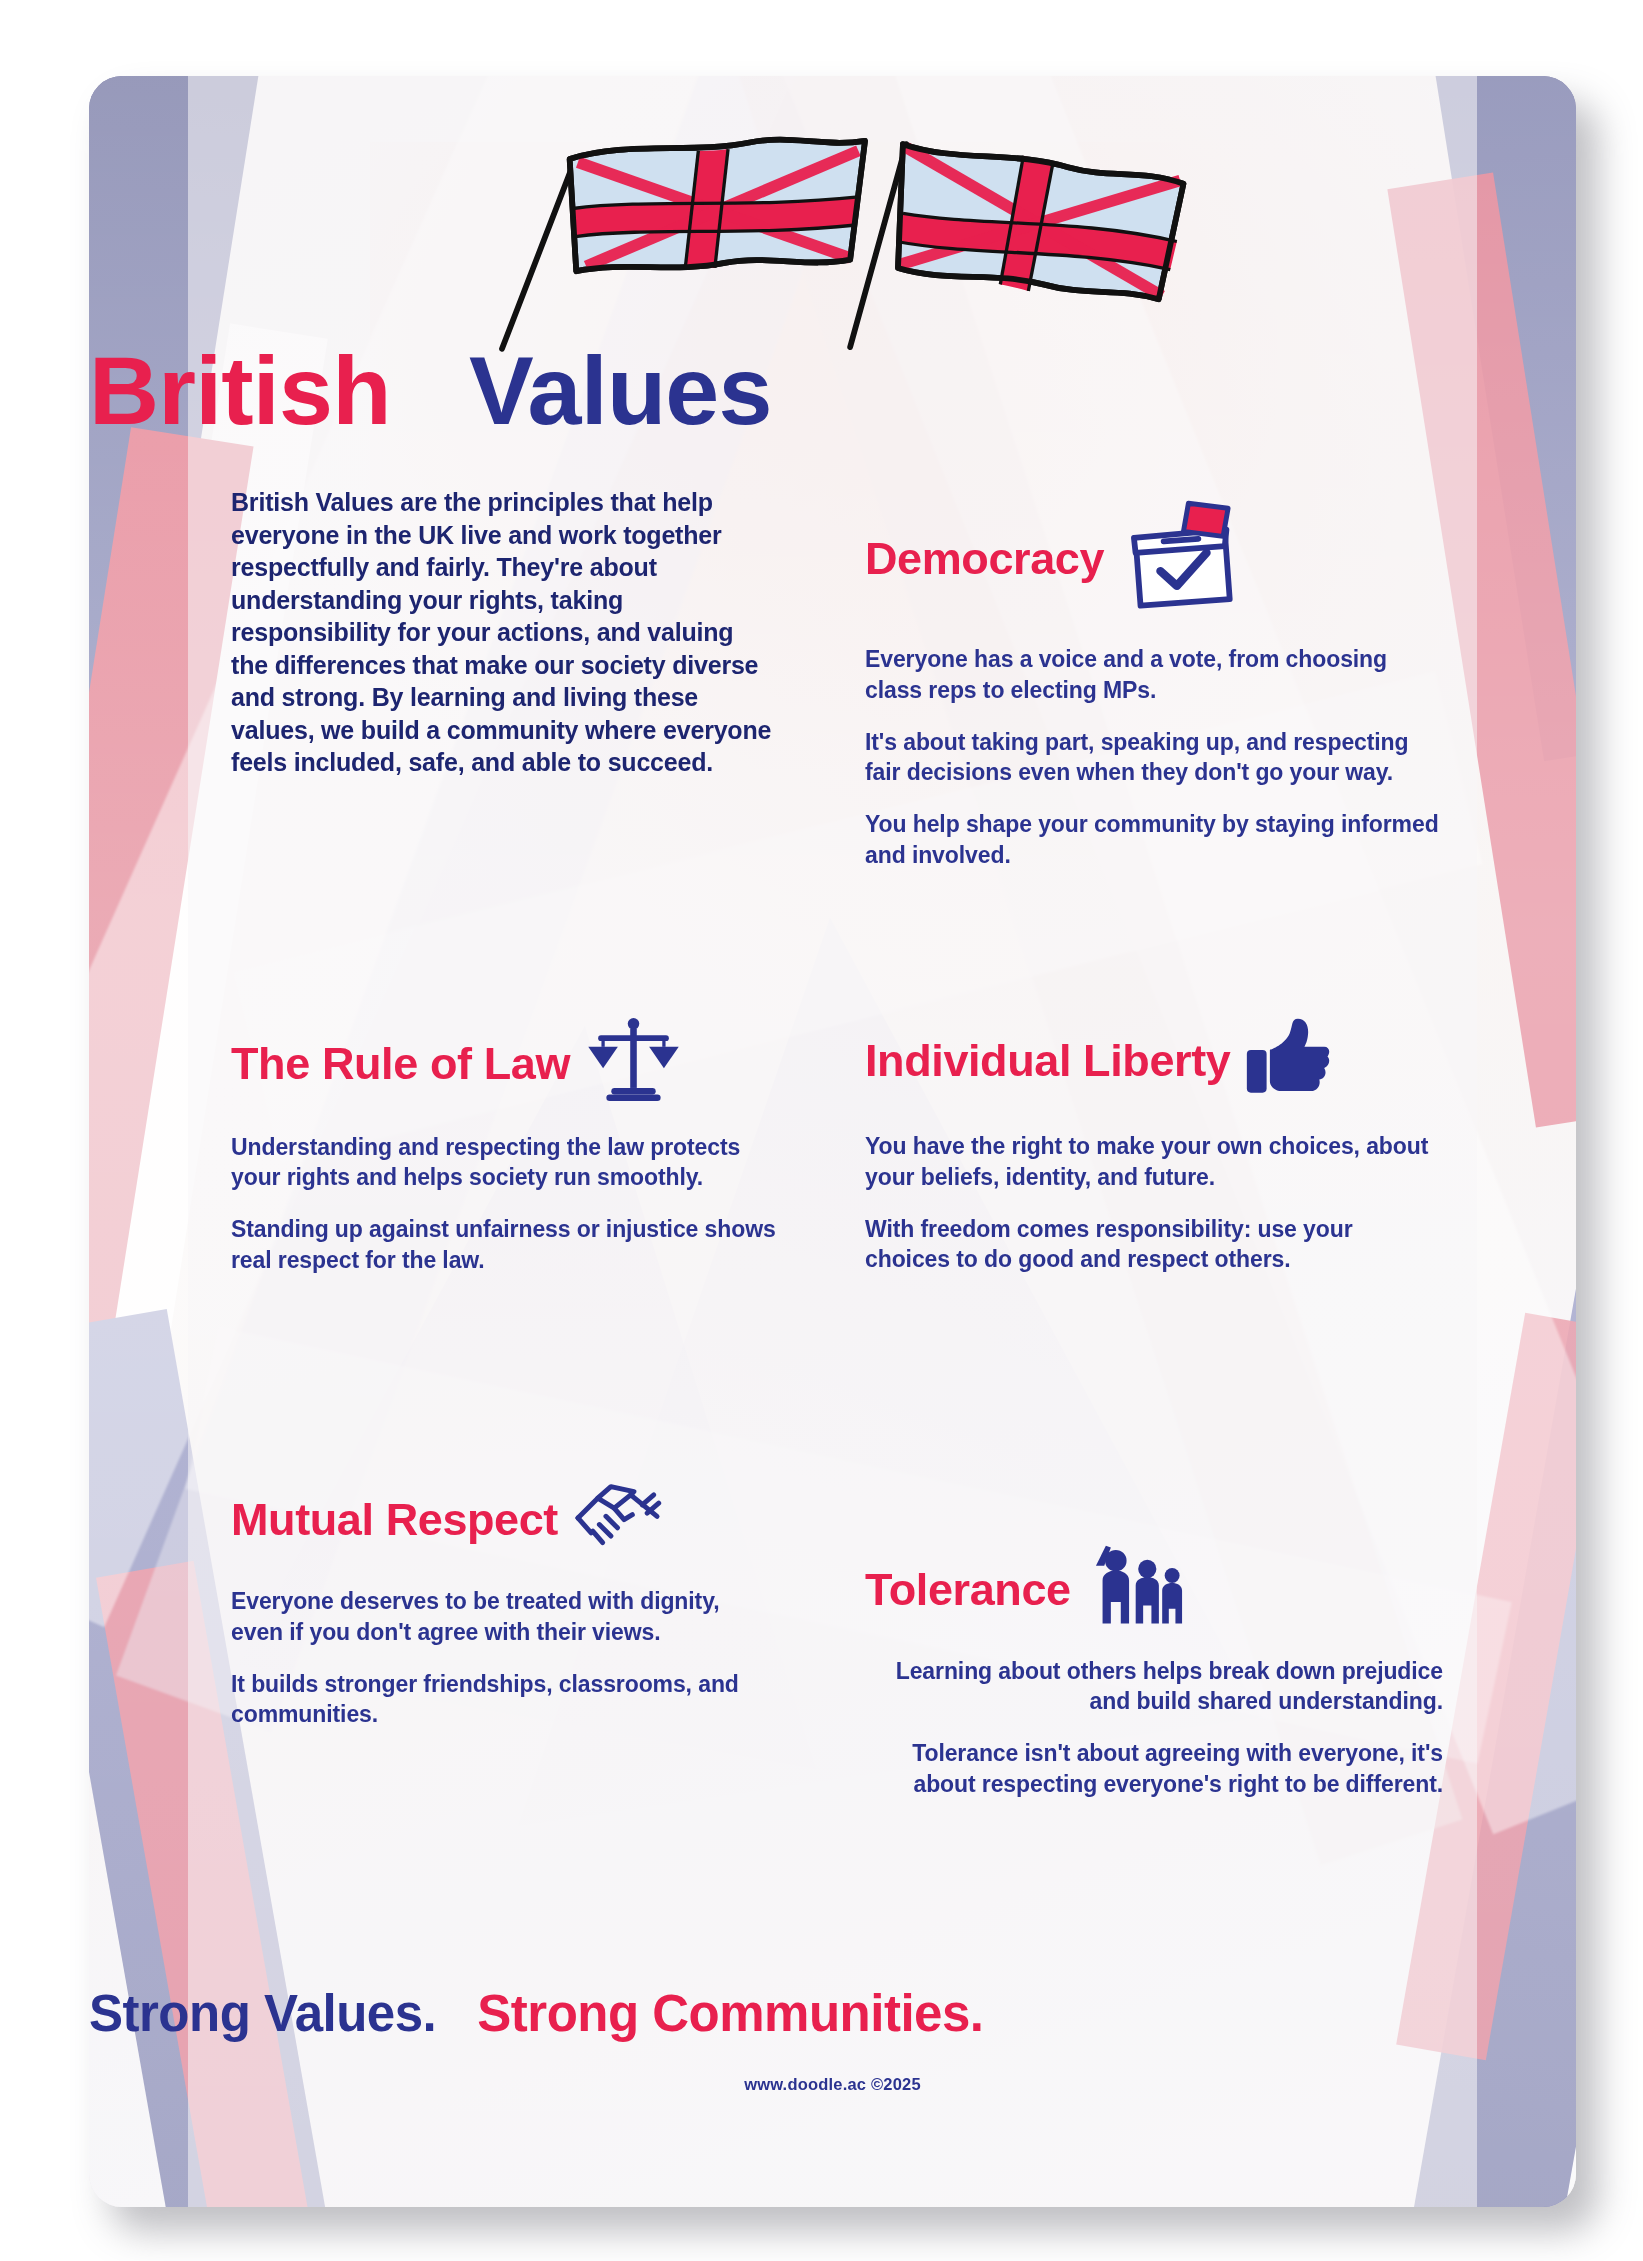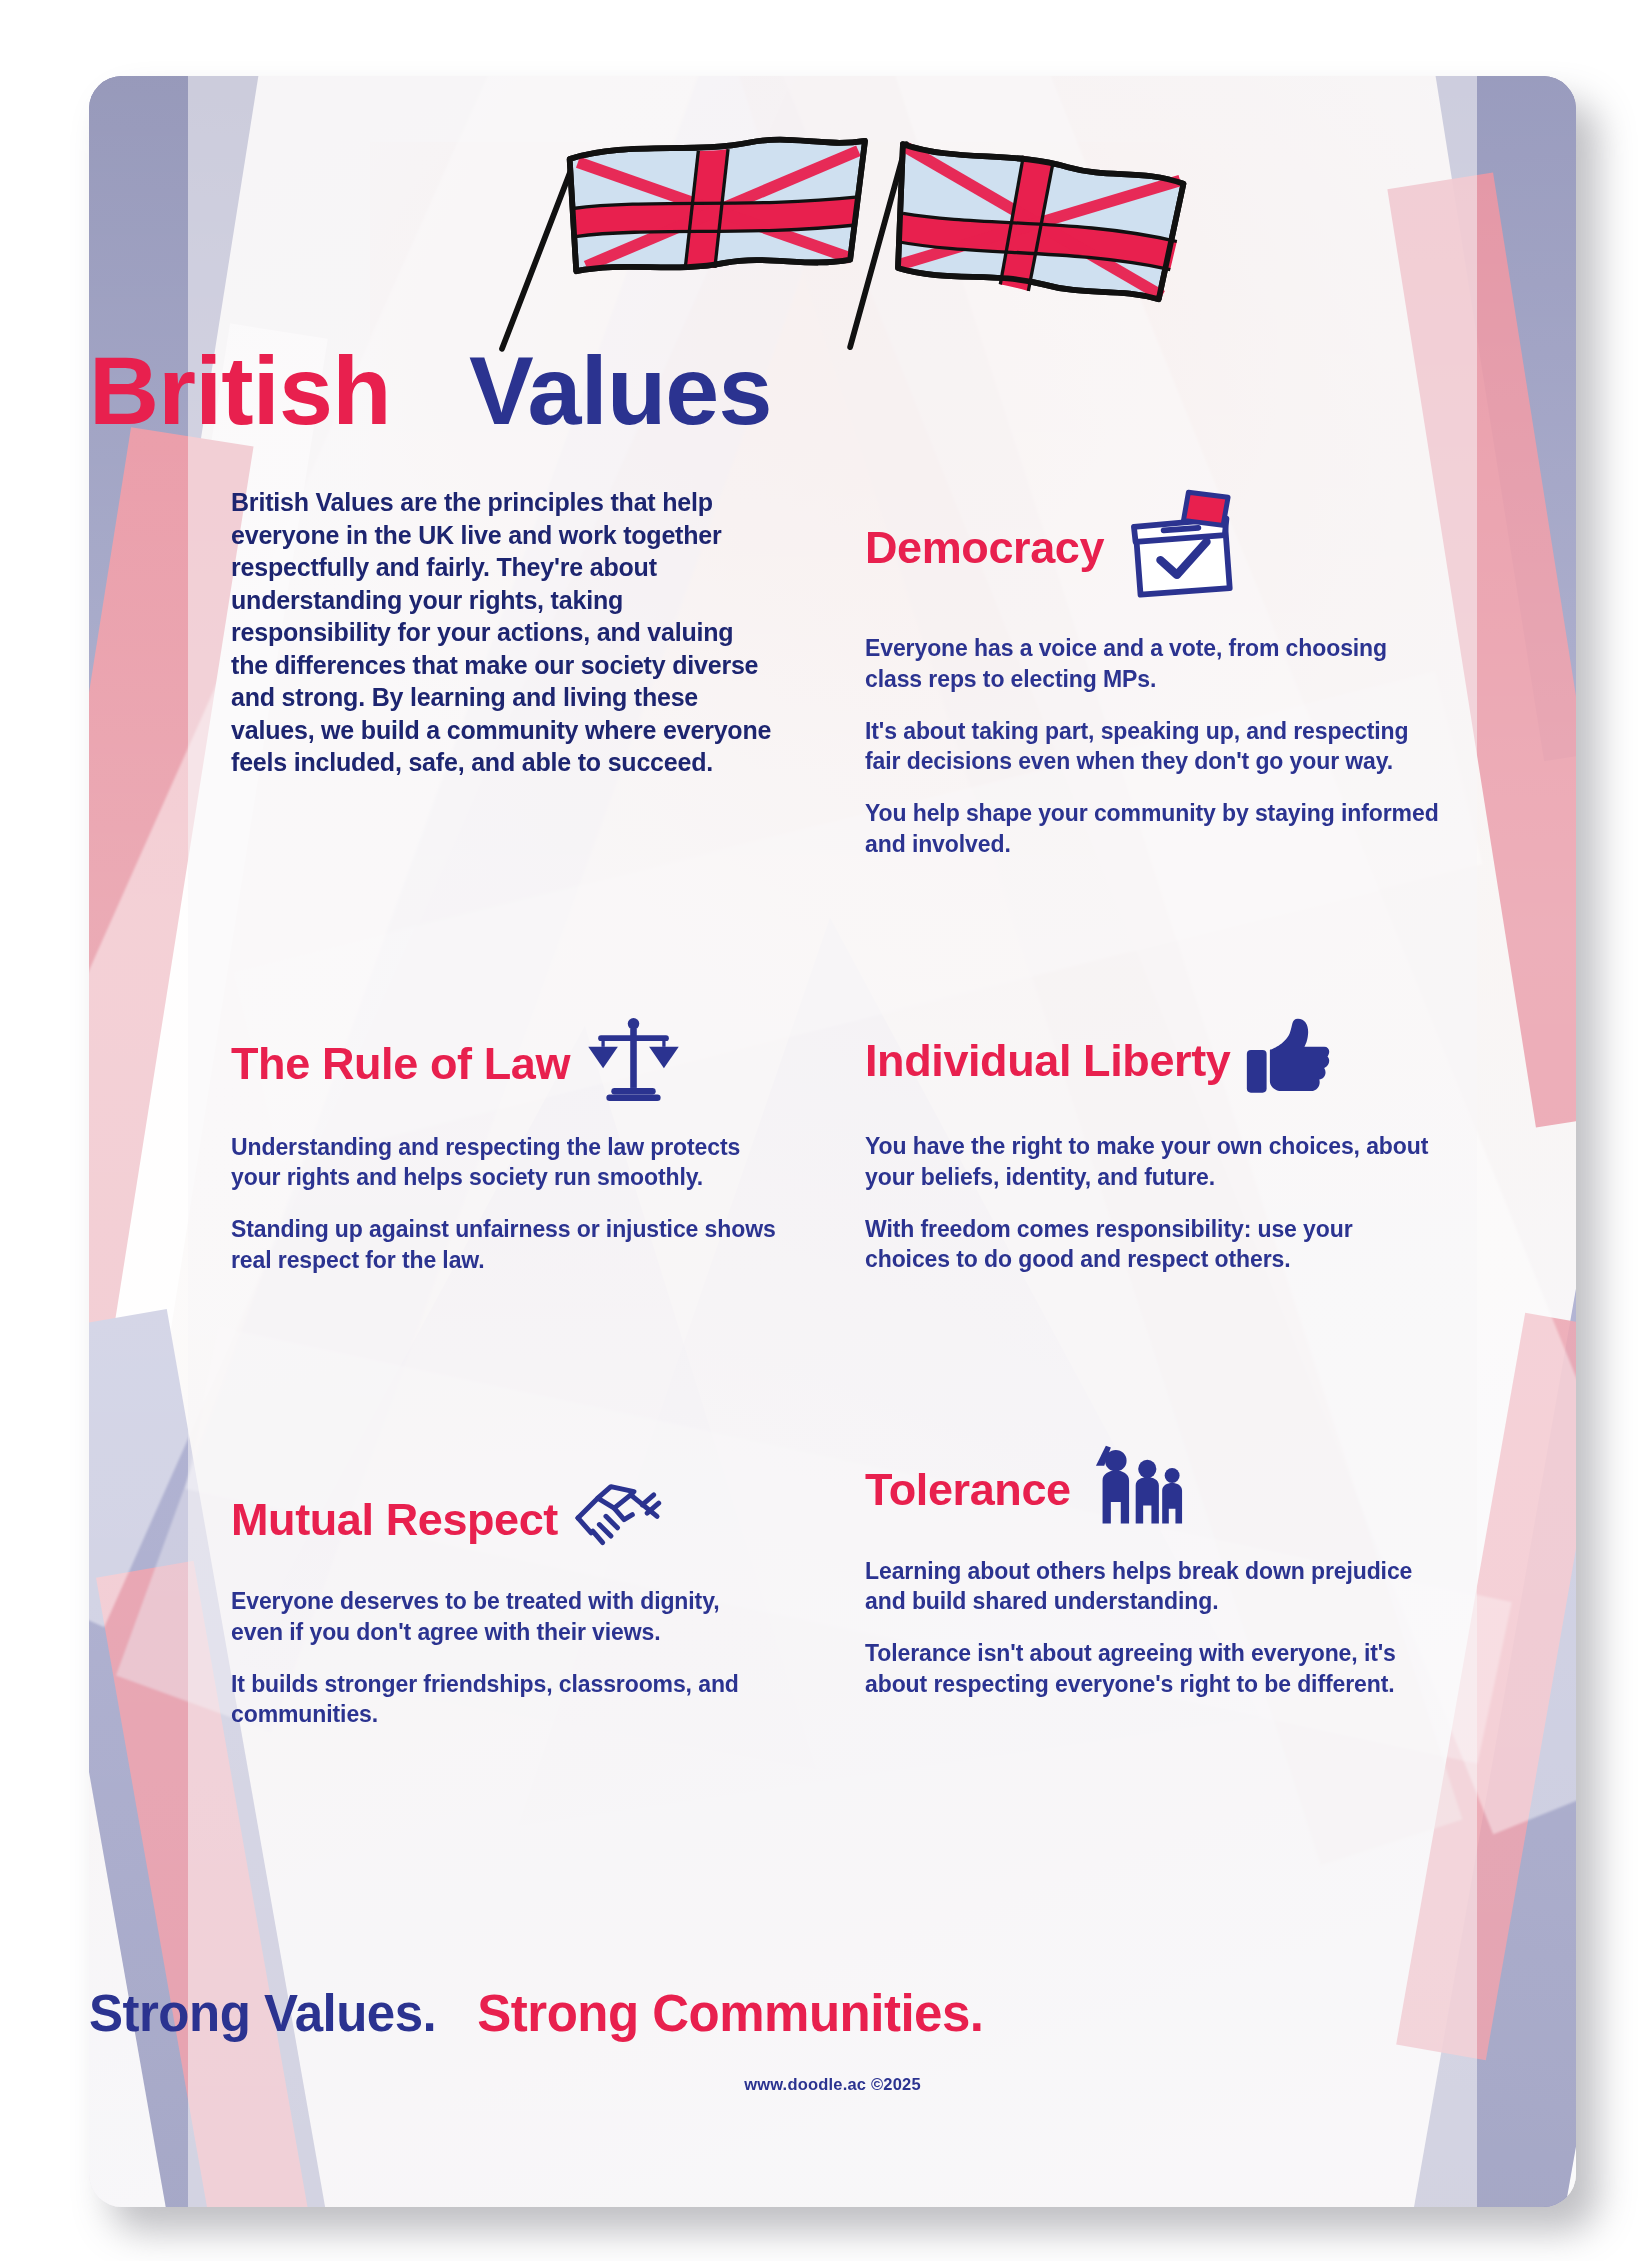--- a/index.html
+++ b/index.html
@@ -215,25 +215,25 @@
     left: 0; right: 0;
     top: 1999px;
     text-align: center;
     color: #2b3390;
     font-size: 16.5px;
     font-weight: 700;
     letter-spacing: 0.2px;
   }
 
   
-  #sec-democracy { top: 413px; }
+  #sec-democracy { top: 424px; }
   #sec-rule      { top: 941px; }
   #sec-liberty   { top: 941px; }
   #sec-respect   { top: 1404px; }
-  #sec-tolerance { top: 1368px; }
+  #sec-tolerance { top: 1468px; text-align: right; }
 </style>
 </head>
 <body>
 
 <div class="poster-wrap">
   <div class="poster">
 
     <div class="bg-base"></div>
     <div class="bg-layer">
       <div class="band navy-left"></div>

